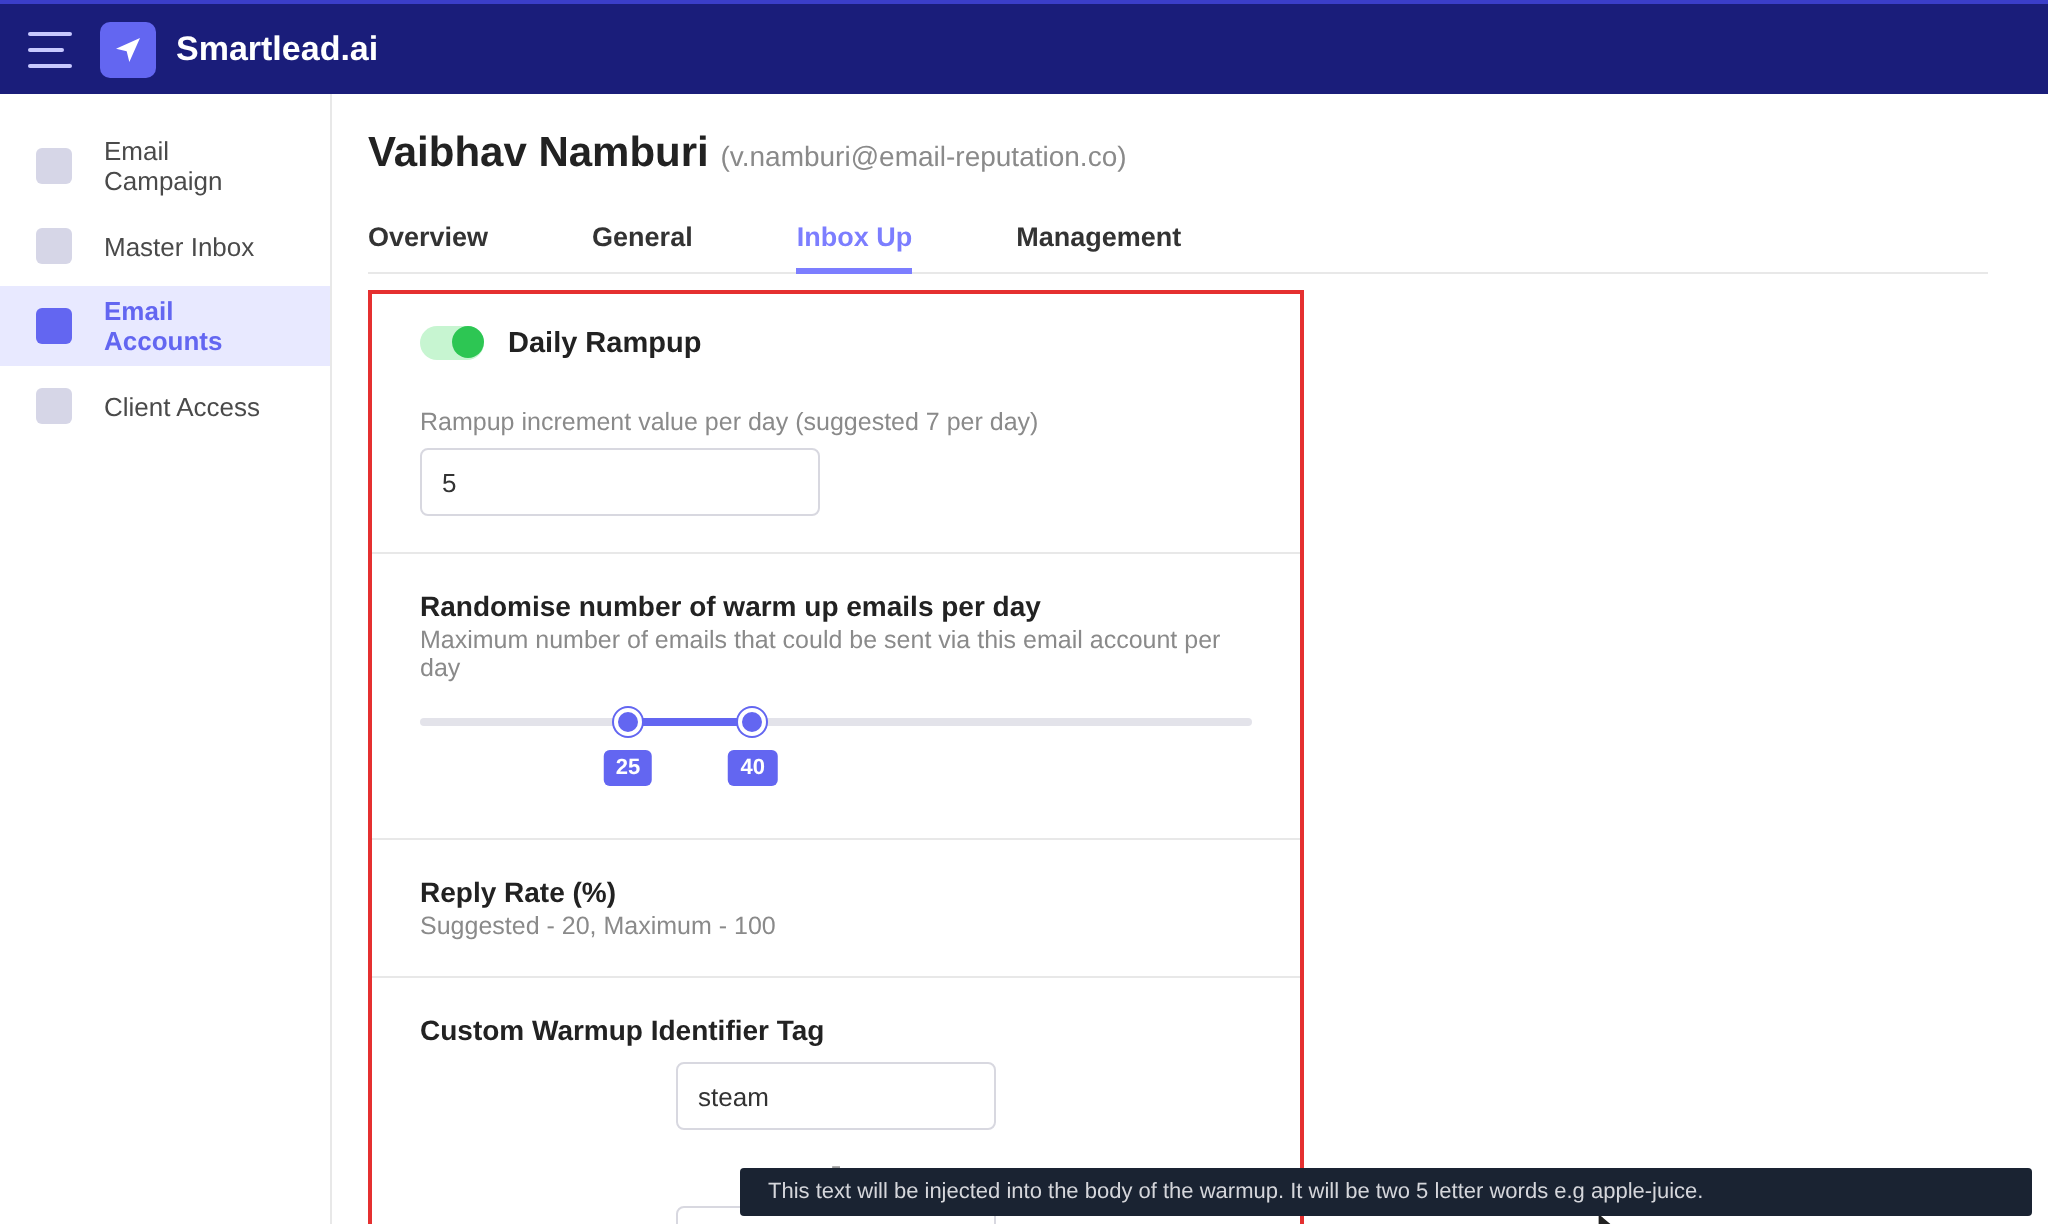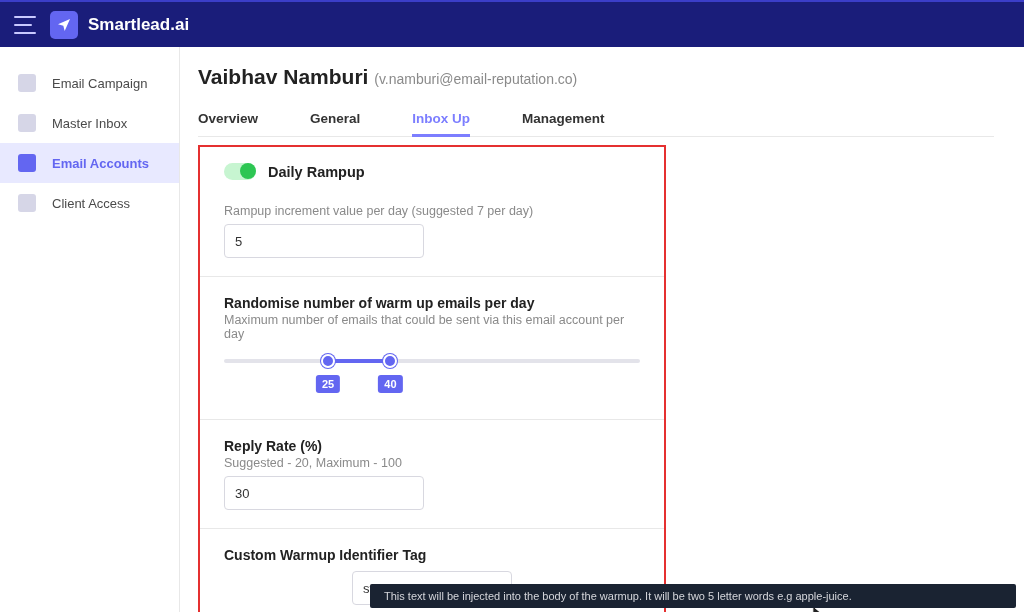--- a/index.html
+++ b/index.html
@@ -22,21 +22,21 @@
 
   
   .topbar{height:47px;background:var(--navy);display:flex;align-items:center;padding:0 14px;border-top:2px solid #3b3ec9;position:relative;}
   .hamburger{width:22px;height:18px;margin-right:14px;cursor:pointer;display:flex;flex-direction:column;justify-content:space-between;}
   .hamburger span{display:block;height:2px;background:#c8c9ff;border-radius:1px;}
   .hamburger span:nth-child(2){width:80%;}
   .logo-box{background:var(--purple);width:28px;height:28px;border-radius:5px;display:flex;align-items:center;justify-content:center;margin-right:10px;}
   .brand{color:#fff;font-weight:700;font-size:17px;}
 
   .layout{display:flex;height:565px;}
-  .sidebar{width:180px;background:#fff;border-right:1px solid var(--border);padding-top:16px;}
+  .sidebar{width:166px;background:#fff;border-right:1px solid var(--border);padding-top:16px;}
   .side-item{display:flex;align-items:center;height:40px;padding:0 18px;font-size:13px;color:#4a4a4a;cursor:pointer;}
   .side-item.active{background:var(--purple-light);color:var(--purple);font-weight:600;}
   .side-icon{width:18px;height:18px;border-radius:3px;background:var(--sidebar-icon);margin-right:16px;flex-shrink:0;}
   .side-item.active .side-icon{background:var(--purple);}
 
   .main{flex:1;background:#fff;padding:18px 30px 0 18px;overflow:auto;position:relative;}
   .page-title{font-size:21px;font-weight:700;color:#222;margin:0 0 4px 0;}
   .page-sub{font-size:14px;color:var(--text-dim);font-weight:400;}
   .tabs{display:flex;gap:52px;margin-top:14px;border-bottom:1px solid var(--border);}
   .tab{font-size:13.5px;font-weight:600;color:#333;padding:8px 0 10px 0;cursor:pointer;position:relative;}
@@ -141,21 +141,20 @@
         <div class="slider-handle" style="left:25%;"></div>
         <div class="slider-handle" style="left:40%;"></div>
         <div class="slider-badge" style="left:25%;">25</div>
         <div class="slider-badge" style="left:40%;">40</div>
       </div>
 
       <div class="divider"></div>
 
       <div class="section-title">Reply Rate (%)</div>
       <div class="field-hint">Suggested - 20, Maximum - 100</div>
-      <input class="text-input" value="30" style="">
 
       <div class="divider"></div>
 
       <div class="section-title">Custom Warmup Identifier Tag</div>
       <div class="tag-row">
         <input class="text-input wide" value="steam" style="">
         <span class="tag-dash">-</span>
         <input class="text-input wide" value="sugar" style="">
         <span class="tag-result">
           <span>= </span><span class="tag-chip">steam-sugar</span><span class="info-circle">i</span>

